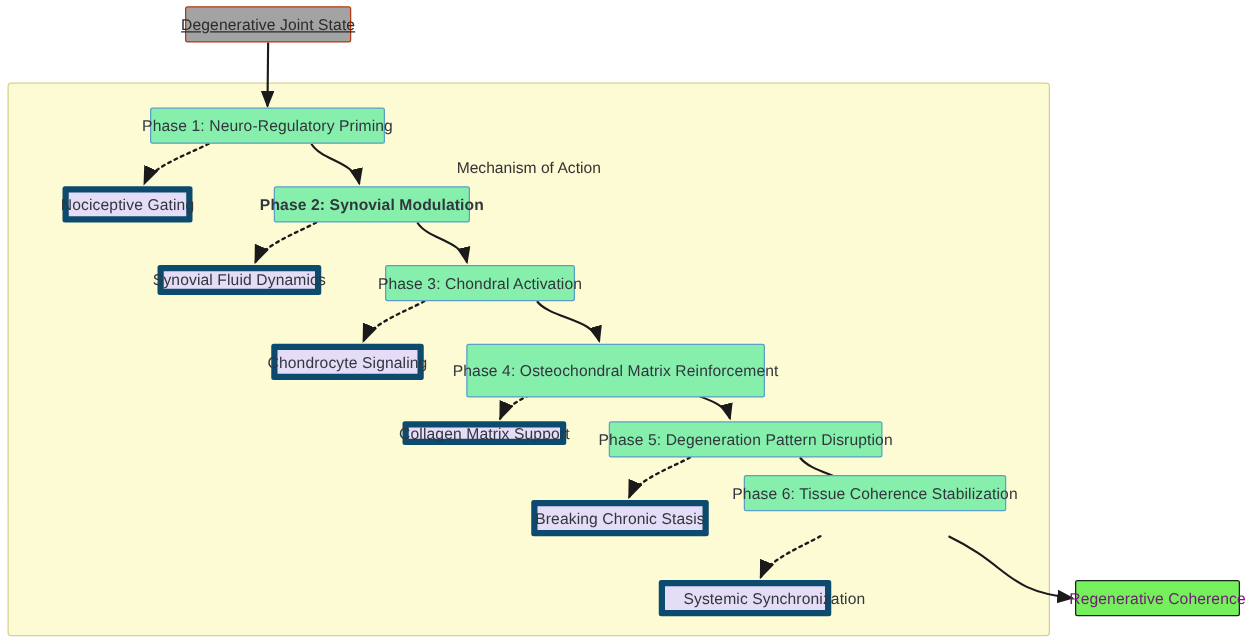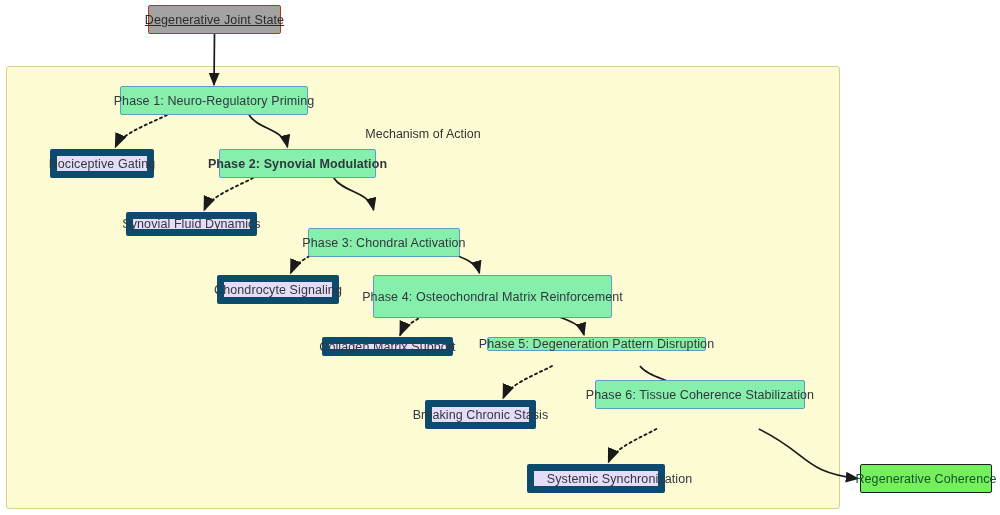--- a/index.html
+++ b/index.html
@@ -56,27 +56,27 @@
     color: #2b2b2b;
     text-decoration: underline;
   }
   .node-phase {
     background: #86efac;
     border: 1px solid #5a9fc4;
     color: #31373d;
   }
   .node-effect {
     background: #e5dcf7;
-    border: 7px solid #0c4a6e;
+    border: 5px solid #0c4a6e;
     color: #31373d;
   }
   .node-end {
     background: #75ef5b;
     border: 1.5px solid #17241a;
-    color: #14532d;
+    color: #701a75;
   }
 </style>
 </head>
 <body>
 
 <div id="canvas">
 
   <div class="subgraph" id="subgraph-box" style="left: 6px; top: 66px; width: 834px; height: 443px;"></div>
   <div class="subgraph-label" id="subgraph-label" style="left: 423px; top: 89px; margin-top: 38px;">Mechanism of Action</div>
 
@@ -112,36 +112,36 @@
       </div>
       <div class="node node-effect" style="left: 50px; top: 149px; width: 104px; height: 29px;">
         <span>Nociceptive Gating</span>
       </div>
       <div class="node node-phase" style="left: 219px; top: 149px; width: 157px; height: 29px; font-weight: bold;">
         <span>Phase 2: Synovial Modulation</span>
       </div>
       <div class="node node-effect" style="left: 126px; top: 212px; width: 131px; height: 24px;">
         <span>Synovial Fluid Dynamics</span>
       </div>
-      <div class="node node-phase" style="left: 308px; top: 228px; width: 152px; height: 29px;">
+      <div class="node node-phase" style="left: 308px; top: 212px; width: 152px; height: 29px;">
         <span>Phase 3: Chondral Activation</span>
       </div>
       <div class="node node-effect" style="left: 217px; top: 275px; width: 122px; height: 29px;">
         <span>Chondrocyte Signaling</span>
       </div>
       <div class="node node-phase" style="left: 373px; top: 275px; width: 239px; height: 43px;">
         <span>Phase 4: Osteochondral Matrix Reinforcement</span>
       </div>
       <div class="node node-effect" style="left: 322px; top: 337px; width: 131px; height: 19px;">
         <span>Collagen Matrix Support</span>
       </div>
-      <div class="node node-phase" style="left: 487px; top: 337px; width: 219px; height: 14px;">
+      <div class="node node-phase" style="left: 487px; top: 337px; width: 219px; height: 29px;">
         <span>Phase 5: Degeneration Pattern Disruption</span>
       </div>
-      <div class="node node-effect" style="left: 425px; top: 400px; width: 111px; height: 29px;">
+      <div class="node node-effect" style="left: 425px; top: 400px; width: 142px; height: 29px;">
         <span>Breaking Chronic Stasis</span>
       </div>
       <div class="node node-phase" style="left: 595px; top: 380px; width: 210px; height: 29px;">
         <span>Phase 6: Tissue Coherence Stabilization</span>
       </div>
       <div class="node node-effect" style="left: 527px; top: 464px; width: 138px; height: 29px; padding-left: 47px;">
         <span>Systemic Synchronization</span>
       </div>
       <div class="node node-end" style="left: 860px; top: 464px; width: 132px; height: 29px;">
         <span>Regenerative Coherence</span>

